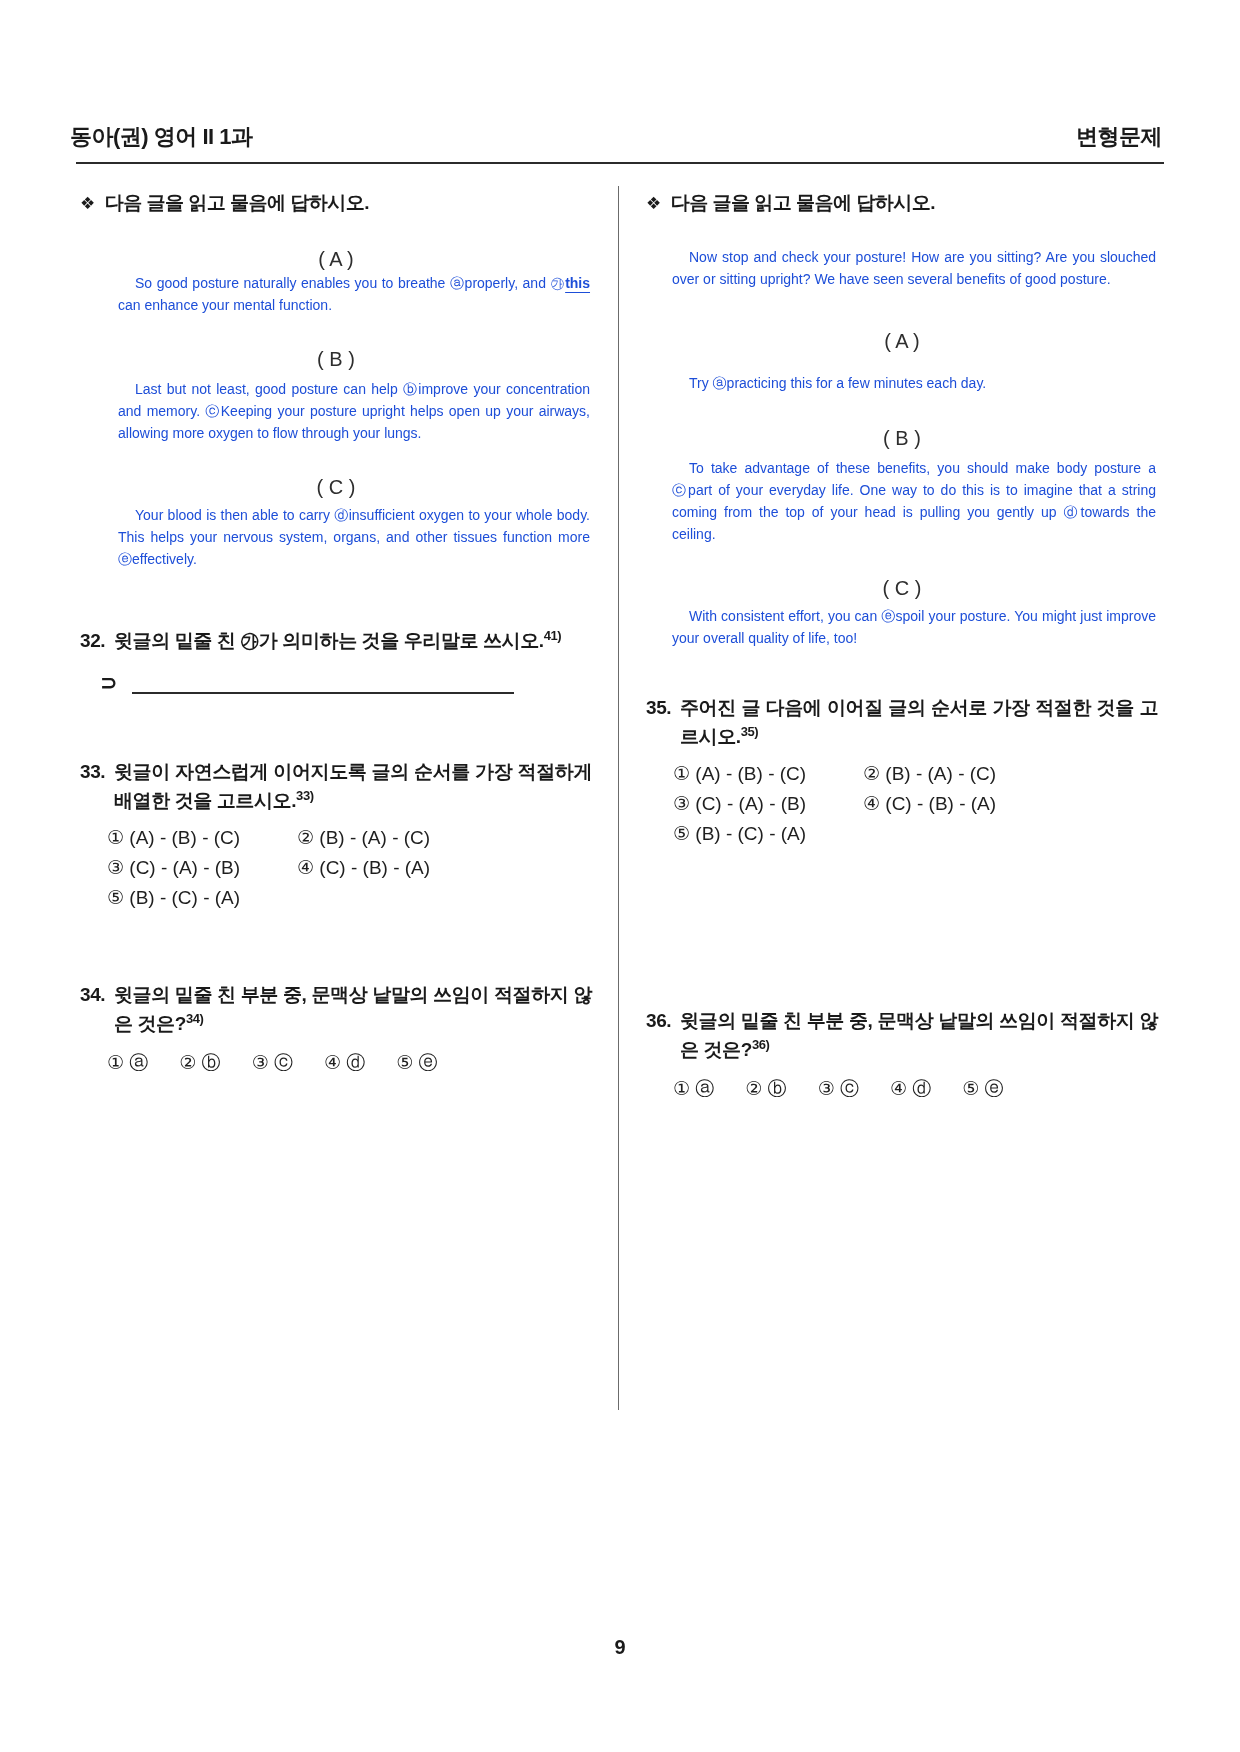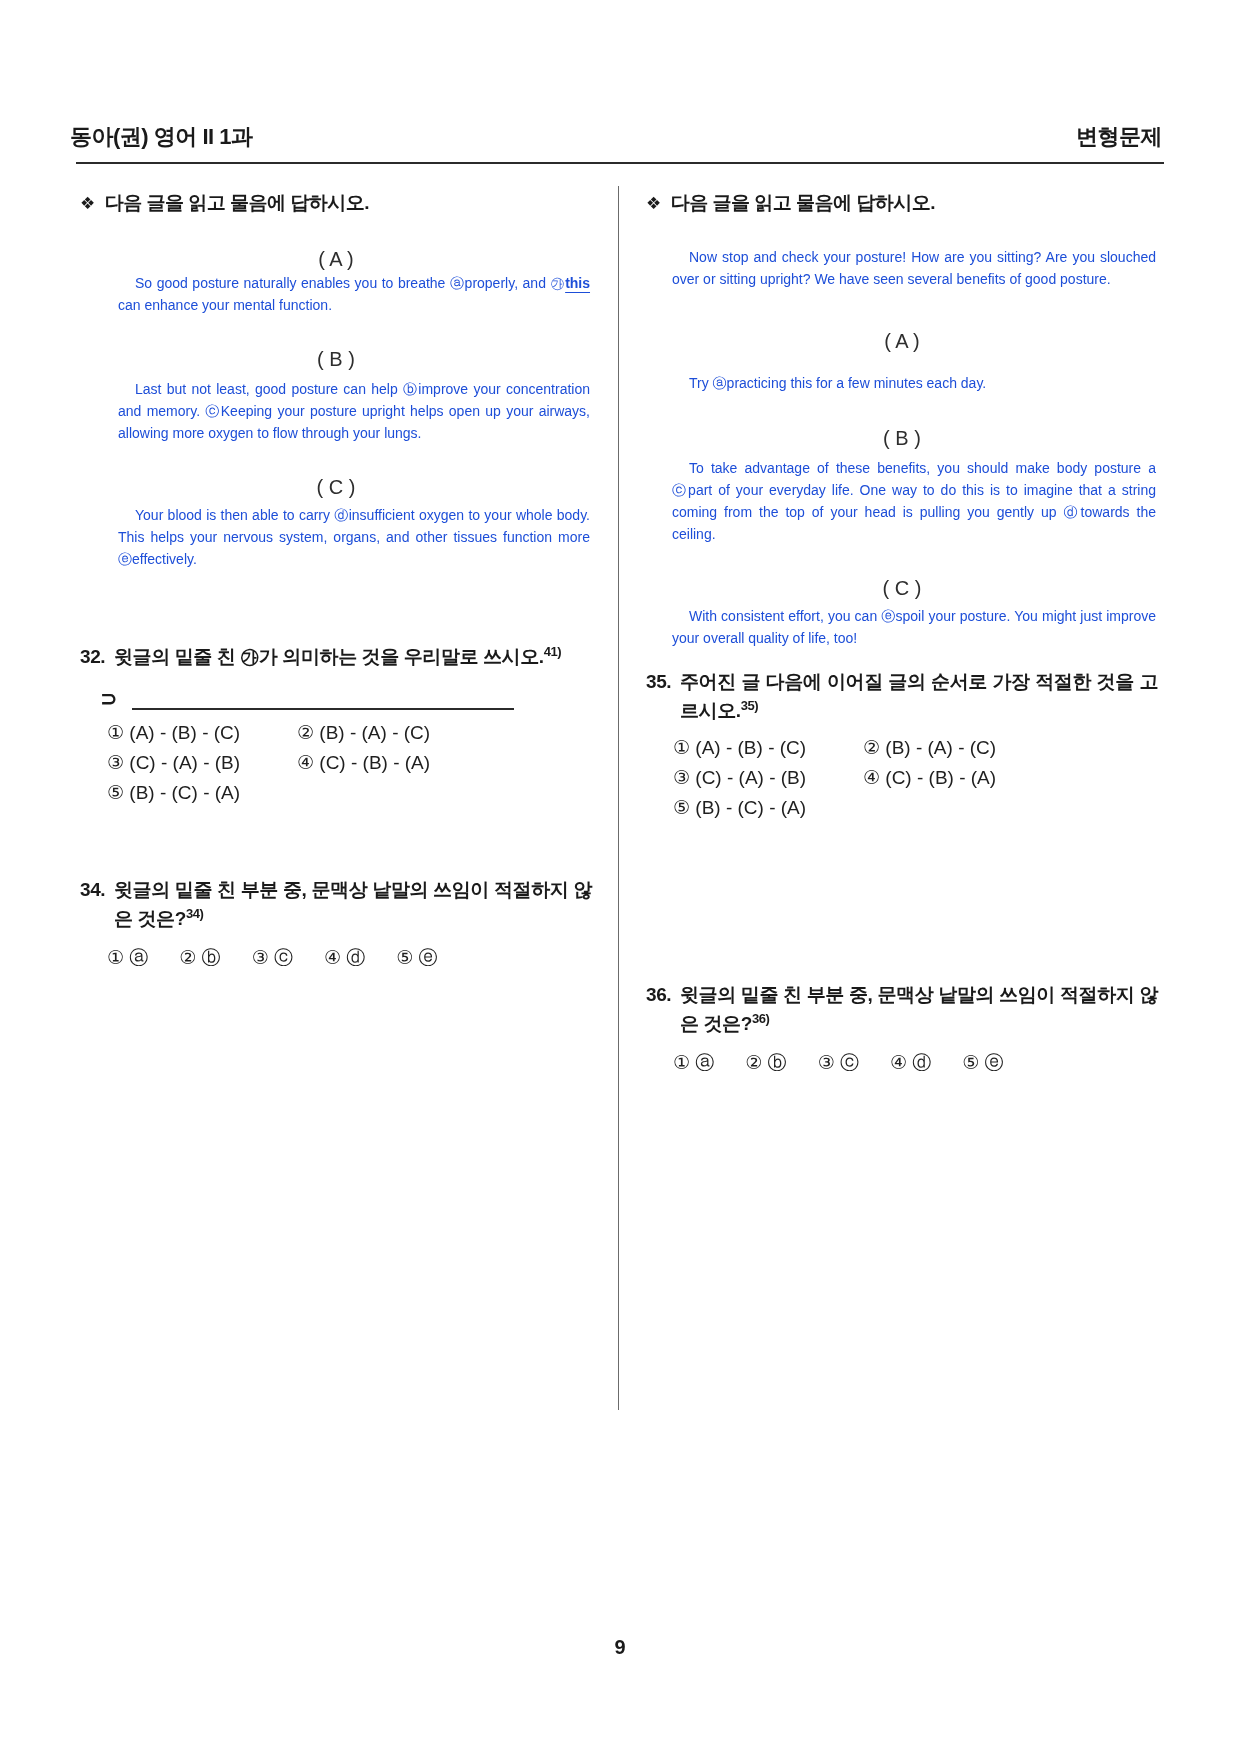--- a/index.html
+++ b/index.html
@@ -75,32 +75,32 @@
     display:flex; gap:31px; font-size:19px; line-height:22px;
     padding-left:27px; margin-top:14px; color:#1f1f1f;
   }
 
   
   .l-paraA { margin-top:0; }
   .l-headB { margin-top:30px; }
   .l-paraB { margin-top:6px; }
   .l-headC { margin-top:30px; }
   .l-paraC { margin-top:4px; }
-  .l-q32   { margin-top:72px; }
+  .l-q32   { margin-top:56px; }
   .l-q33   { margin-top:63px; }
   .l-q34   { margin-top:72px; }
 
   .r-intro { margin-top:30px; }
   .r-headA { margin-top:38px; }
   .r-paraA1{ margin-top:18px; }
   .r-headB { margin-top:31px; }
   .r-paraB { margin-top:6px; }
   .r-headC { margin-top:30px; }
   .r-paraC { margin-top:4px; }
-  .r-q35   { margin-top:18px; }
+  .r-q35   { margin-top:44px; }
   .r-q36   { margin-top:162px; }
 
   .page-footer {
     position:absolute; top:1636px; left:0; right:0;
     text-align:center; font-weight:700; font-size:20px;
   }
 </style>
 </head>
 <body>
 
@@ -136,20 +136,24 @@
 
     <div class="question l-q32">
       <span class="q-num">32.</span>
       <span class="q-text"><span>윗글의 밑줄 친 </span><span>㉮</span><span>가 의미하는 것을 우리말로 쓰시오.</span><span class="seg-sup">41)</span></span>
     </div>
     <div class="answer-line">
       <span class="answer-marker">⊃</span>
       <span class="answer-blank"></span>
     </div>
 
+    <div class="question l-q33">
+      <span class="q-num">33.</span>
+      <span class="q-text"><span>윗글이 자연스럽게 이어지도록 글의 순서를 가장 적절하게 배열한 것을 고르시오.</span><span class="seg-sup">33)</span></span>
+    </div>
     <div class="options-grid">
       <span>① (A) - (B) - (C)</span>
       <span>② (B) - (A) - (C)</span>
       <span>③ (C) - (A) - (B)</span>
       <span>④ (C) - (B) - (A)</span>
       <span>⑤ (B) - (C) - (A)</span>
     </div>
 
     <div class="question l-q34">
       <span class="q-num">34.</span>

